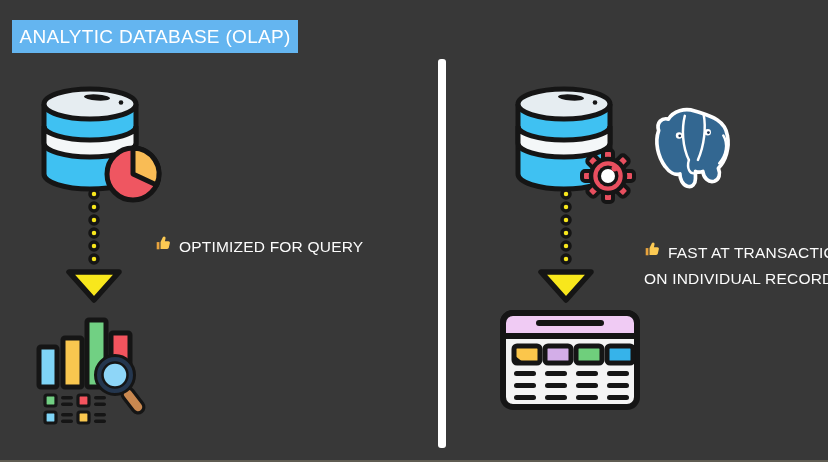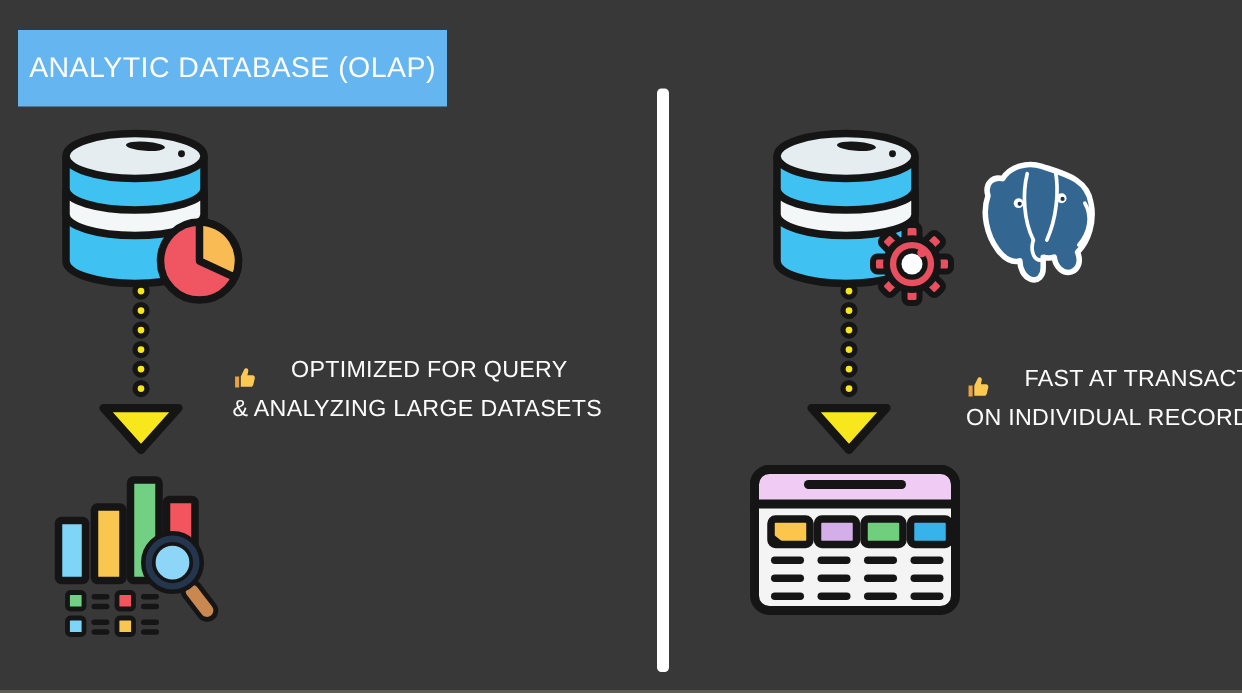--- a/index.html
+++ b/index.html
@@ -2,41 +2,41 @@
 <html><head>
 <meta charset="utf-8">
 <style>
   html,body{margin:0;padding:0;}
   #slide{
     position:relative; width:828px; height:462px; overflow:hidden;
     background:#383838;
     font-family:"Liberation Sans", sans-serif;
   }
   .banner{
-    position:absolute; top:20px; height:51px;
+    position:absolute; top:20px; height:33px;
     background:#64B5F0; color:#FFFFFF;
     display:flex; align-items:center; justify-content:center;
     font-size:19px; font-weight:500; letter-spacing:.3px;
   }
   #banner-left{left:12px; width:286px;}
   #banner-right{left:480px; width:336px;}
   .divider{
     position:absolute; left:438px; top:59px; width:8px; height:389px;
     background:#FFFFFF; border-radius:3px;
   }
   .bottom-strip{
     position:absolute; left:0; bottom:0; width:828px; height:2px;
     background:#5f5c52;
   }
   .abs{position:absolute;}
   .note{
     position:absolute; color:#FCFCFC; font-size:15.5px; font-weight:500;
     letter-spacing:.2px; line-height:26px; white-space:nowrap;
   }
-  .note .row1{display:flex; align-items:flex-end; gap:22px;}
+  .note .row1{display:flex; align-items:flex-start; gap:7px;}
   .thumb{width:17px; height:17px; flex:0 0 auto;}
 </style>
 </head>
 <body>
 
 <div id="slide">
 
   <div class="banner" id="banner-left">
     <span>ANALYTIC DATABASE (OLAP)</span>
   </div>
@@ -71,21 +71,20 @@
   </svg>
 
   <div class="note" style="left:155px;top:234px">
     <div class="row1">
       <svg class="thumb" viewBox="0 0 20 20">
         <path d="M2 9.5 h3.2 V18 H2 z" fill="#E8A33D"></path>
         <path d="M6.5 17.5 h7.8 c1 0 1.8 -.7 2 -1.6 l1.2 -5.2 c.3 -1.2 -.6 -2.3 -1.8 -2.3 h-4 l.7 -3.4 c.2 -1.1 -.6 -2.1 -1.7 -2.1 c-.6 0 -1.2 .4 -1.5 1 L6.5 9.5 z" fill="#FCCA53"></path>
       </svg>
       <span>OPTIMIZED FOR QUERY</span>
     </div>
-    <div>&amp; ANALYZING LARGE DATASETS</div>
   </div>
 
   <svg class="abs" style="left:24px;top:313px" width="134" height="122" viewBox="0 0 134 122">
     <g stroke="#151515" stroke-width="5" stroke-linejoin="round">
       <rect x="15" y="34" width="18" height="40" rx="2" fill="#7FD5F7"></rect>
       <rect x="39" y="25" width="19" height="49" rx="2" fill="#F9C74F"></rect>
       <rect x="63" y="7" width="19" height="67" rx="2" fill="#71D083"></rect>
       <rect x="87" y="20" width="19" height="46" rx="2" fill="#F4545E"></rect>
     </g>
     <g>

